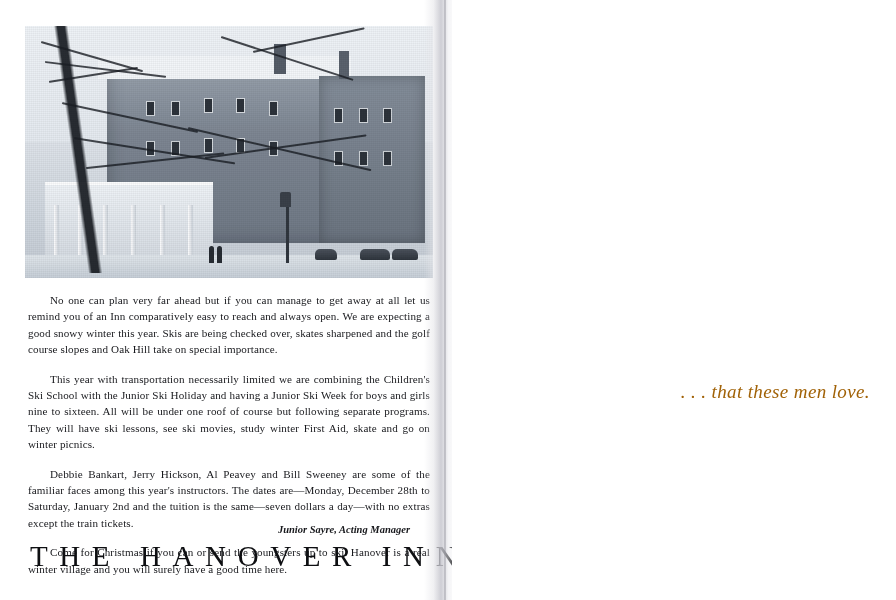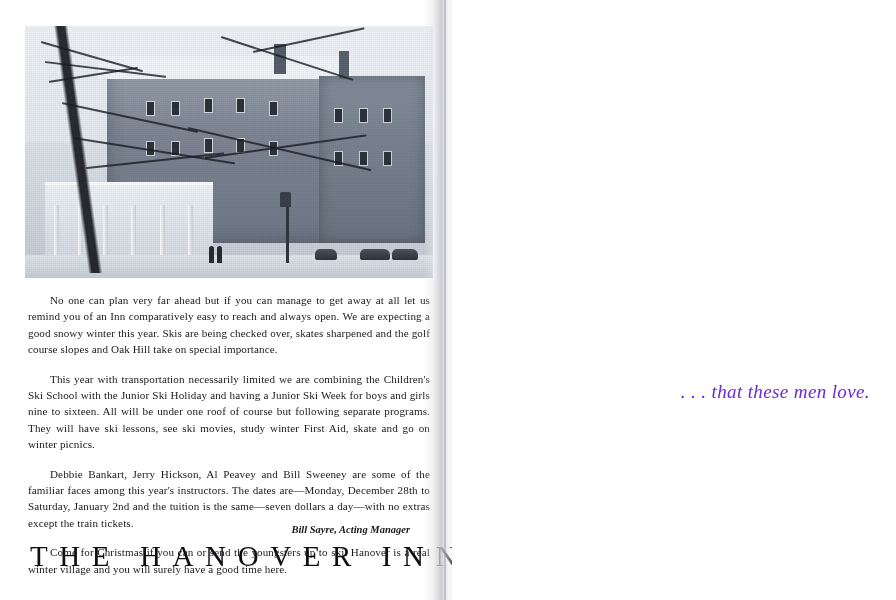--- a/index.html
+++ b/index.html
@@ -119,21 +119,21 @@
     white-space: nowrap;
   }
 
   #caption-love {
     position: absolute;
     right: 26px;
     top: 381px;
     font-family: "Liberation Serif", serif;
     font-style: italic;
     font-size: 19px;
-    color: #6d28d9;
+    color: #a16207;
     letter-spacing: .02em;
   }
 
   
   .bldg { position: absolute; }
 
   
   #inn-sky { position:absolute; left:0; top:0; width:100%; height:46%;
              background: linear-gradient(to bottom,#eef2f6,#e4e9ef); }
   #inn-main { position:absolute; left:20%; top:14%; width:58%; height:72%;
@@ -236,21 +236,21 @@
       <div class="grain"></div>
     </div>
 
     <div id="left-body">
       <p>No one can plan very far ahead but if you can manage to get away at all let us remind you of an Inn comparatively easy to reach and always open. We are expecting a good snowy winter this year. Skis are being checked over, skates sharpened and the golf course slopes and Oak Hill take on special importance.</p>
       <p>This year with transportation necessarily limited we are combining the Children's Ski School with the Junior Ski Holiday and having a Junior Ski Week for boys and girls nine to sixteen. All will be under one roof of course but following separate programs. They will have ski lessons, see ski movies, study winter First Aid, skate and go on winter picnics.</p>
       <p>Debbie Bankart, Jerry Hickson, Al Peavey and Bill Sweeney are some of the familiar faces among this year's instructors. The dates are—Monday, December 28th to Saturday, January 2nd and the tuition is the same—seven dollars a day—with no extras except the train tickets.</p>
       <p>Come for Christmas if you can or send the youngsters up to ski. Hanover is a real winter village and you will surely have a good time here.</p>
     </div>
 
-    <div id="byline">Bill Sayre, Acting Manager</div>
+    <div id="byline">Junior Sayre, Acting Manager</div>
     <div id="inn-title">THE HANOVER INN</div>
   </div>
 
   <div id="gutter"></div>
   <div id="gutter-line"></div>
 
   <div class="page" id="page-right">
 
     <div id="caption-love">. . . that these men love.</div>
 

